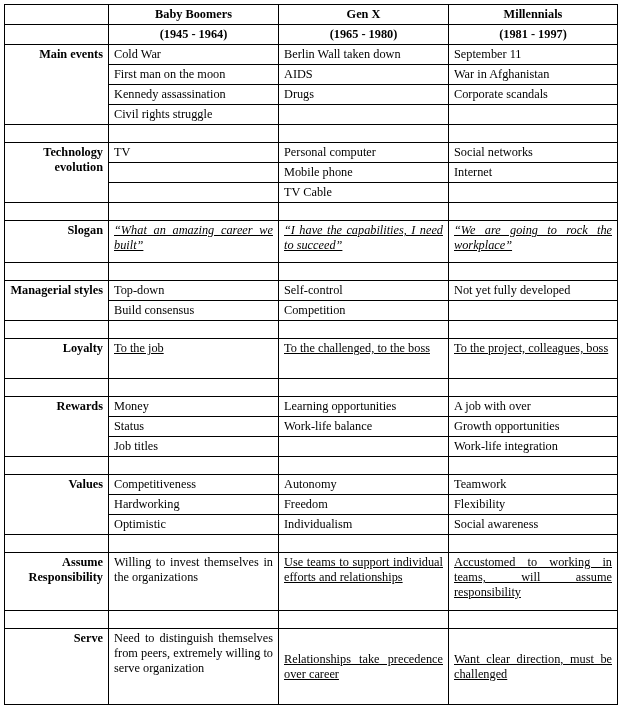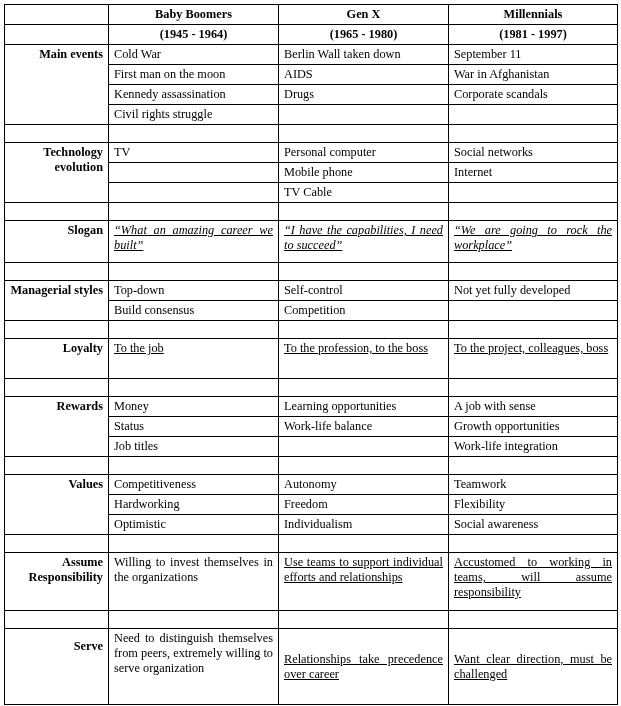--- a/index.html
+++ b/index.html
@@ -196,39 +196,39 @@
         <td class="spacer"></td>
         <td class="spacer"></td>
       </tr>
 
       <tr>
         <td class="label">Loyalty</td>
         <td class="cell" style="height:40px">
             <span class="just">To the job</span>
           </td>
         <td class="cell" style="height:40px">
-            <span class="just">To the profession, to the boss</span>
+            <span class="just">To the challenged, to the boss</span>
           </td>
         <td class="cell" style="height:40px">
             <span class="just">To the project, colleagues, boss</span>
           </td>
       </tr>
 
       <tr>
         <td class="spacer"></td>
         <td class="spacer"></td>
         <td class="spacer"></td>
         <td class="spacer"></td>
       </tr>
 
       <tr>
         <td class="label" rowspan="3">Rewards</td>
         <td class="cell">Money</td>
         <td class="cell">Learning opportunities</td>
-        <td class="cell">A job with sense</td>
+        <td class="cell">A job with over</td>
       </tr>
       <tr>
         <td class="cell">Status</td>
         <td class="cell">Work-life balance</td>
         <td class="cell">Growth opportunities</td>
       </tr>
       <tr>
         <td class="cell">Job titles</td>
         <td class="cell"></td>
         <td class="cell">Work-life integration</td>
@@ -279,21 +279,21 @@
       </tr>
 
       <tr>
         <td class="spacer"></td>
         <td class="spacer"></td>
         <td class="spacer"></td>
         <td class="spacer"></td>
       </tr>
 
       <tr>
-        <td class="label" style="vertical-align:top;padding-top:10px">Serve</td>
+        <td class="label" style="vertical-align:top;padding-top:2px">Serve</td>
         <td class="cell" style="height:76px">
             <span class="just-full">Need to distinguish themselves from peers, extremely willing to serve organization</span>
           </td>
         <td class="cell" style="height:76px;vertical-align:middle">
             <span class="just">Relationships take precedence over career</span>
           </td>
         <td class="cell" style="height:76px;vertical-align:middle">
             <span class="just">Want clear direction, must be challenged</span>
           </td>
       </tr>

